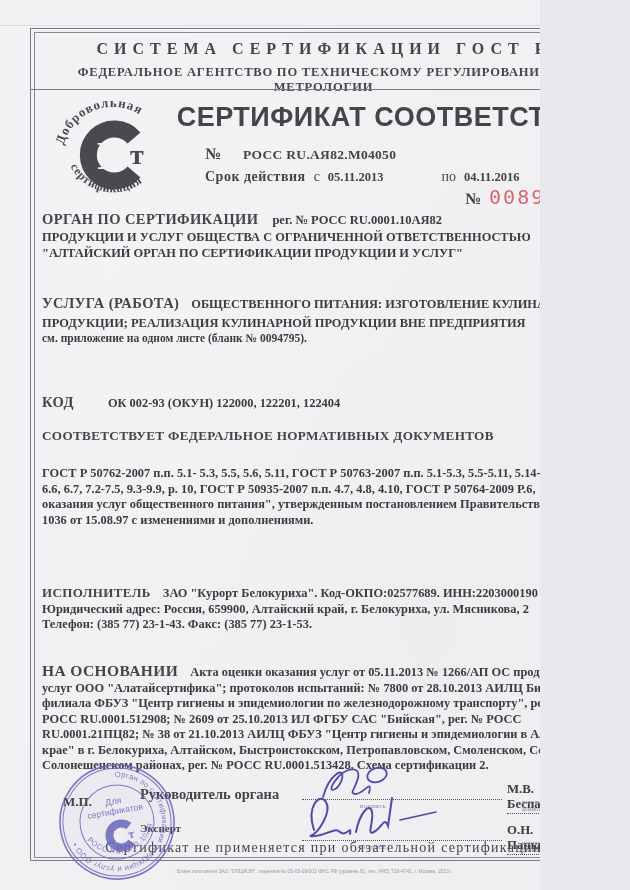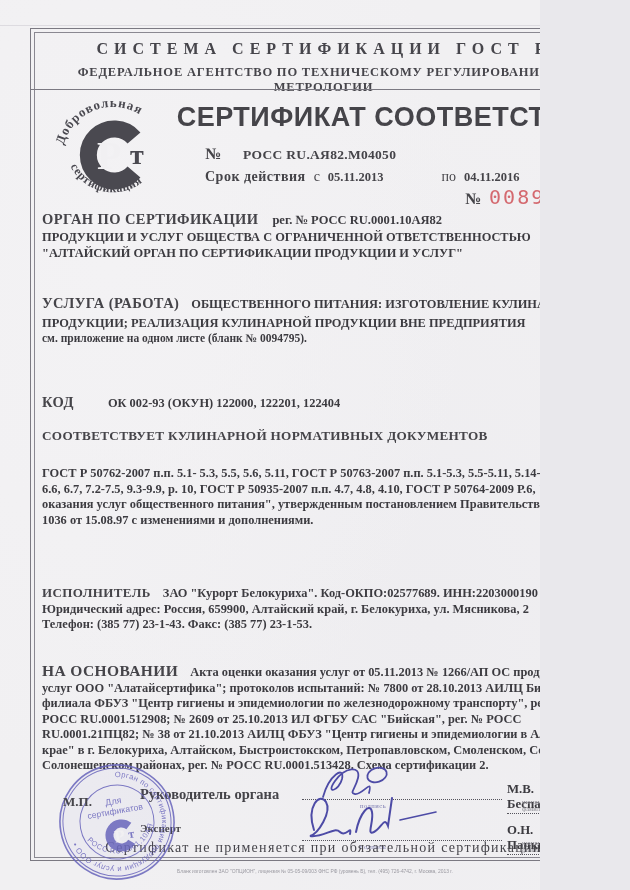--- a/index.html
+++ b/index.html
@@ -126,21 +126,21 @@
       <span class="sec-label inline-label">УСЛУГА (РАБОТА)</span><span class="body-b">ОБЩЕСТВЕННОГО ПИТАНИЯ: ИЗГОТОВЛЕНИЕ КУЛИНАРНОЙ ПРОДУКЦИИ; РЕАЛИЗАЦИЯ КУЛИНАРНОЙ ПРОДУКЦИИ ВНЕ ПРЕДПРИЯТИЯ</span>
     </p>
     <div class="body-sm">см. приложение на одном листе (бланк № 0094795).</div>
   </div>
 
   <div class="abs sec" style="top:393px;">
     <span class="sec-label">КОД</span><span class="body-b" style="margin-left:34px;">ОК 002-93 (ОКУН) 122000, 122201, 122404</span>
   </div>
 
   <div class="abs sec" style="top:428px;">
-    <div class="sootv-label">СООТВЕТСТВУЕТ КУЛИНАРНОЙ НОРМАТИВНЫХ ДОКУМЕНТОВ</div>
+    <div class="sootv-label">СООТВЕТСТВУЕТ ФЕДЕРАЛЬНОЕ НОРМАТИВНЫХ ДОКУМЕНТОВ</div>
     <div class="body-b para">ГОСТ Р 50762-2007 п.п. 5.1- 5.3, 5.5, 5.6, 5.11, ГОСТ Р 50763-2007 п.п. 5.1-5.3, 5.5-5.11, 5.14-5.19, 6.2, 6.6, 6.7, 7.2-7.5, 9.3-9.9, р. 10, ГОСТ Р 50935-2007 п.п. 4.7, 4.8, 4.10, ГОСТ Р 50764-2009 Р.6, "Правилам оказания услуг общественного питания", утвержденным постановлением Правительства РФ № 1036 от 15.08.97 с изменениями и дополнениями.</div>
   </div>
 
   <div class="abs sec" style="top:583px;">
     <div>
       <span class="sec-label inline-label" style="font-size:13px;">ИСПОЛНИТЕЛЬ</span><span class="body-b">ЗАО "Курорт Белокуриха". Код-ОКПО:02577689. ИНН:2203000190</span>
     </div>
     <div class="body-b">Юридический адрес: Россия, 659900, Алтайский край, г. Белокуриха, ул. Мясникова, 2</div>
     <div class="body-b">Телефон: (385 77) 23-1-43. Факс: (385 77) 23-1-53.</div>
   </div>

